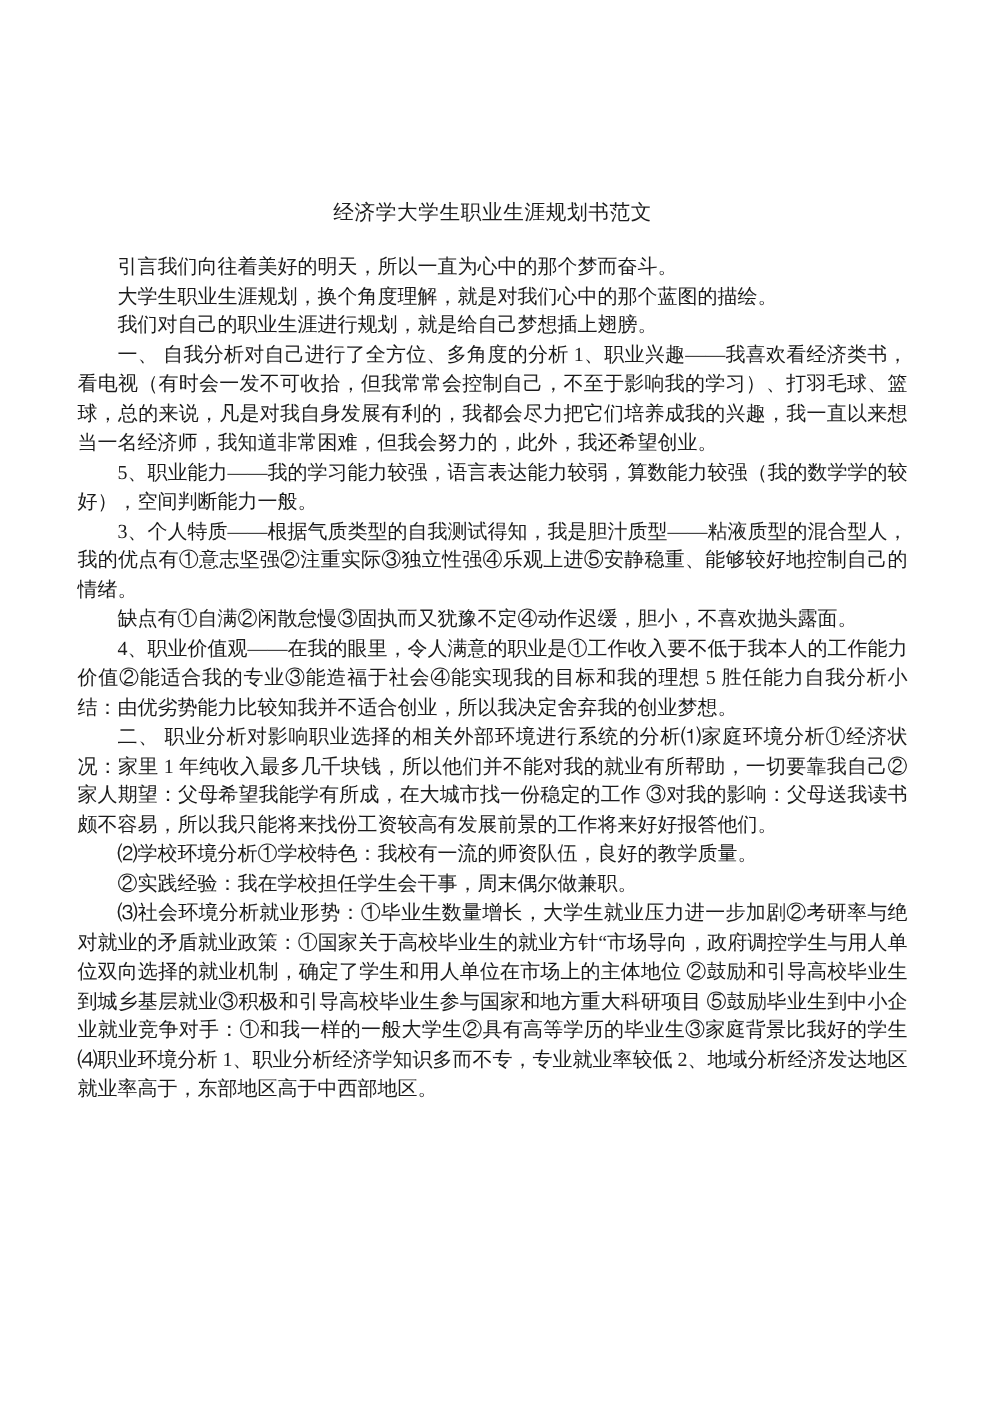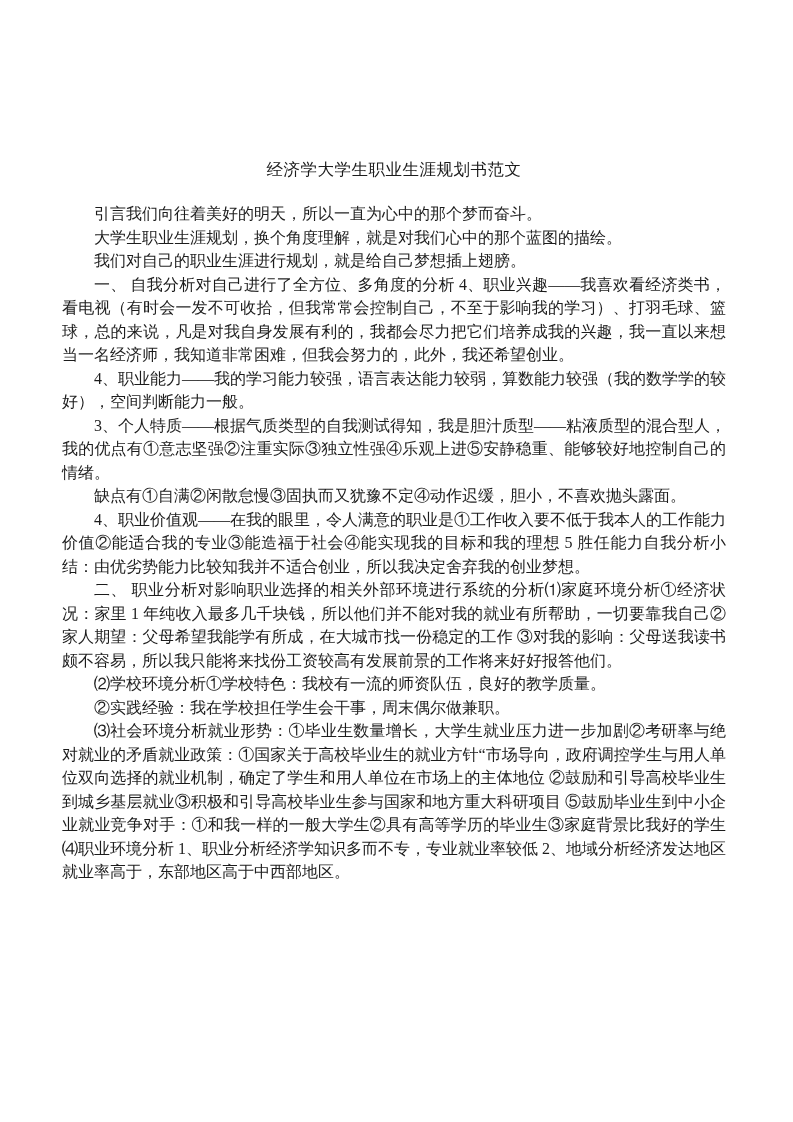--- a/index.html
+++ b/index.html
@@ -42,22 +42,22 @@
 </style>
 </head>
 <body>
 
 <div class="page">
   <div class="content">
     <h1 class="doc-title">经济学大学生职业生涯规划书范文</h1>
     <p class="doc-paragraph">引言我们向往着美好的明天，所以一直为心中的那个梦而奋斗。</p>
     <p class="doc-paragraph">大学生职业生涯规划，换个角度理解，就是对我们心中的那个蓝图的描绘。</p>
     <p class="doc-paragraph">我们对自己的职业生涯进行规划，就是给自己梦想插上翅膀。</p>
-    <p class="doc-paragraph">一、 自我分析对自己进行了全方位、多角度的分析 4、职业兴趣——我喜欢看经济类书，看电视（有时会一发不可收拾，但我常常会控制自己，不至于影响我的学习）、打羽毛球、篮球，总的来说，凡是对我自身发展有利的，我都会尽力把它们培养成我的兴趣，我一直以来想当一名经济师，我知道非常困难，但我会努力的，此外，我还希望创业。</p>
-    <p class="doc-paragraph">4、职业能力——我的学习能力较强，语言表达能力较弱，算数能力较强（我的数学学的较好），空间判断能力一般。</p>
+    <p class="doc-paragraph">一、 自我分析对自己进行了全方位、多角度的分析 1、职业兴趣——我喜欢看经济类书，看电视（有时会一发不可收拾，但我常常会控制自己，不至于影响我的学习）、打羽毛球、篮球，总的来说，凡是对我自身发展有利的，我都会尽力把它们培养成我的兴趣，我一直以来想当一名经济师，我知道非常困难，但我会努力的，此外，我还希望创业。</p>
+    <p class="doc-paragraph">5、职业能力——我的学习能力较强，语言表达能力较弱，算数能力较强（我的数学学的较好），空间判断能力一般。</p>
     <p class="doc-paragraph">3、个人特质——根据气质类型的自我测试得知，我是胆汁质型——粘液质型的混合型人，我的优点有①意志坚强②注重实际③独立性强④乐观上进⑤安静稳重、能够较好地控制自己的情绪。</p>
     <p class="doc-paragraph">缺点有①自满②闲散怠慢③固执而又犹豫不定④动作迟缓，胆小，不喜欢抛头露面。</p>
     <p class="doc-paragraph">4、职业价值观——在我的眼里，令人满意的职业是①工作收入要不低于我本人的工作能力价值②能适合我的专业③能造福于社会④能实现我的目标和我的理想 5 胜任能力自我分析小结：由优劣势能力比较知我并不适合创业，所以我决定舍弃我的创业梦想。</p>
     <p class="doc-paragraph">二、 职业分析对影响职业选择的相关外部环境进行系统的分析⑴家庭环境分析①经济状况：家里 1 年纯收入最多几千块钱，所以他们并不能对我的就业有所帮助，一切要靠我自己②家人期望：父母希望我能学有所成，在大城市找一份稳定的工作 ③对我的影响：父母送我读书颇不容易，所以我只能将来找份工资较高有发展前景的工作将来好好报答他们。</p>
     <p class="doc-paragraph">⑵学校环境分析①学校特色：我校有一流的师资队伍，良好的教学质量。</p>
     <p class="doc-paragraph">②实践经验：我在学校担任学生会干事，周末偶尔做兼职。</p>
     <p class="doc-paragraph">⑶社会环境分析就业形势：①毕业生数量增长，大学生就业压力进一步加剧②考研率与绝对就业的矛盾就业政策：①国家关于高校毕业生的就业方针“市场导向，政府调控学生与用人单位双向选择的就业机制，确定了学生和用人单位在市场上的主体地位 ②鼓励和引导高校毕业生到城乡基层就业③积极和引导高校毕业生参与国家和地方重大科研项目 ⑤鼓励毕业生到中小企业就业竞争对手：①和我一样的一般大学生②具有高等学历的毕业生③家庭背景比我好的学生⑷职业环境分析 1、职业分析经济学知识多而不专，专业就业率较低 2、地域分析经济发达地区就业率高于，东部地区高于中西部地区。</p>
   </div>
 </div>
 

